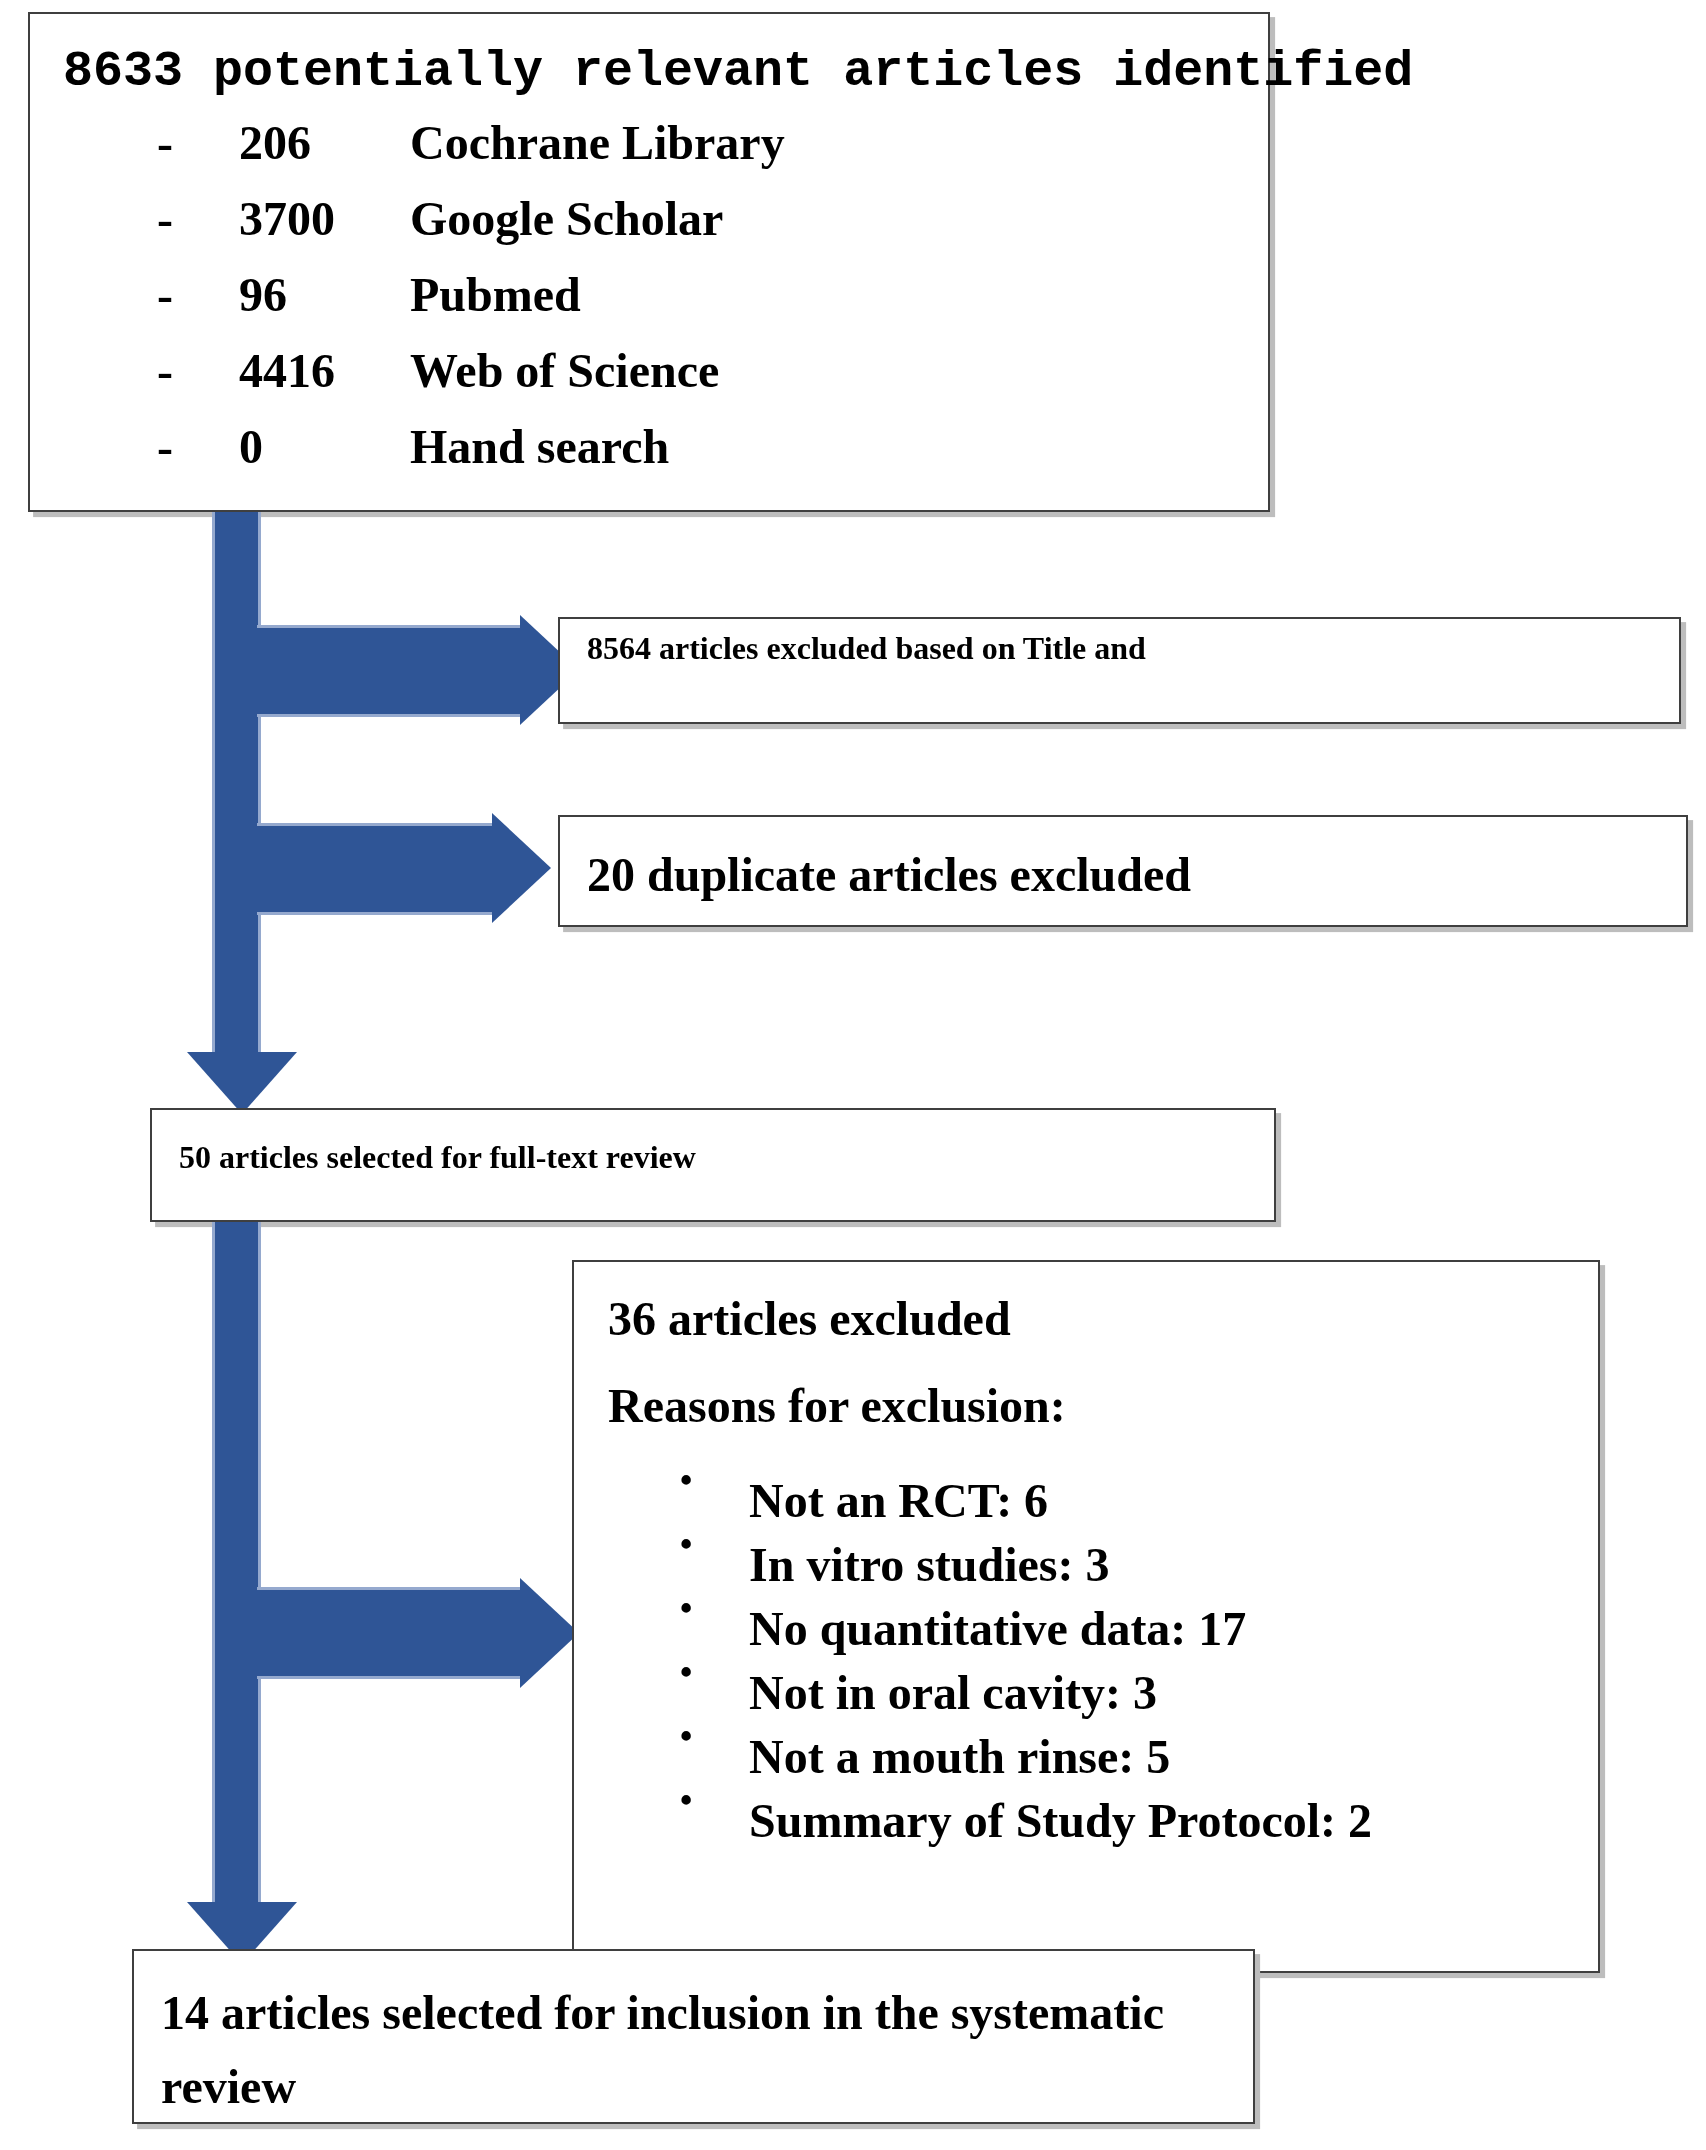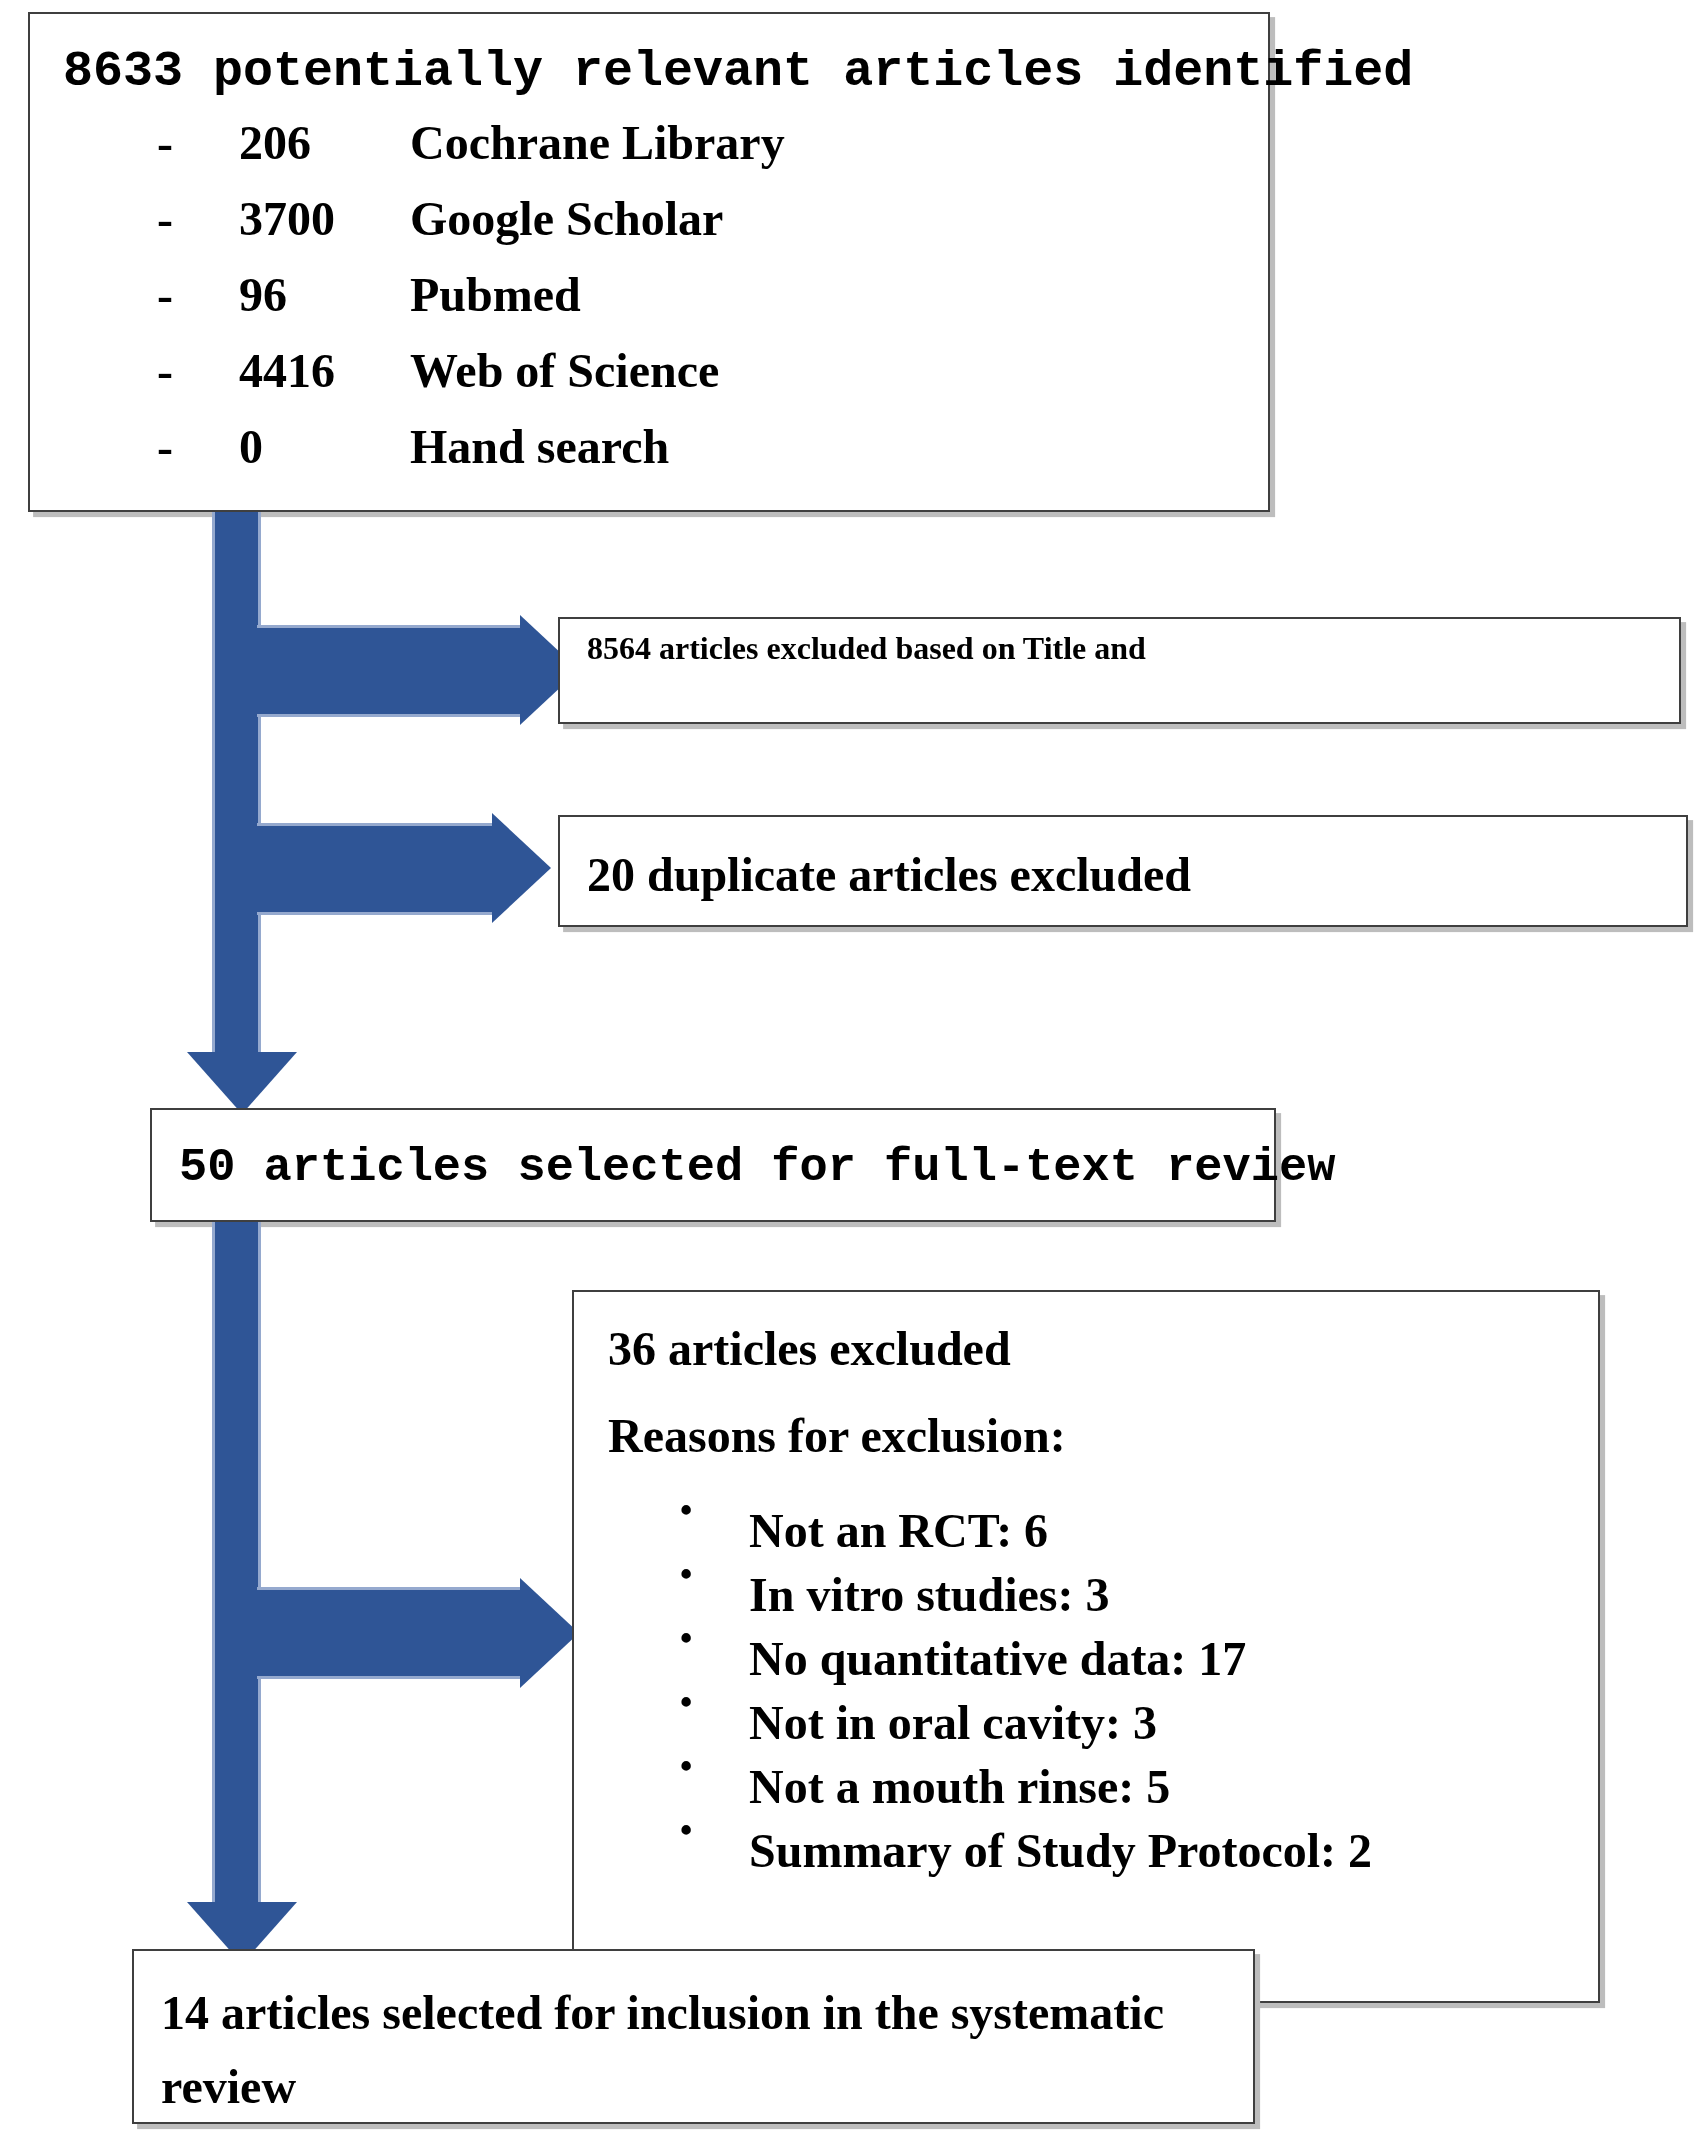--- a/index.html
+++ b/index.html
@@ -112,31 +112,29 @@
   #box-fulltext {
     left: 150px;
     top: 1108px;
     width: 1126px;
     height: 114px;
   }
   #box-fulltext .box-text {
     position: absolute;
     left: 27px;
     top: 27px;
-    font-size: 47px;
-    font-family: Liberation Mono, monospace;
+    font-size: 32px;
   }
 
   
   #box-excl-reasons {
     left: 572px;
     top: 1260px;
     width: 1028px;
     height: 713px;
-    margin-top: 30px;
   }
   #box-excl-reasons .line-a {
     position: absolute;
     left: 34px;
     top: 26px;
     font-size: 48px;
   }
   #box-excl-reasons .line-b {
     position: absolute;
     left: 34px;

